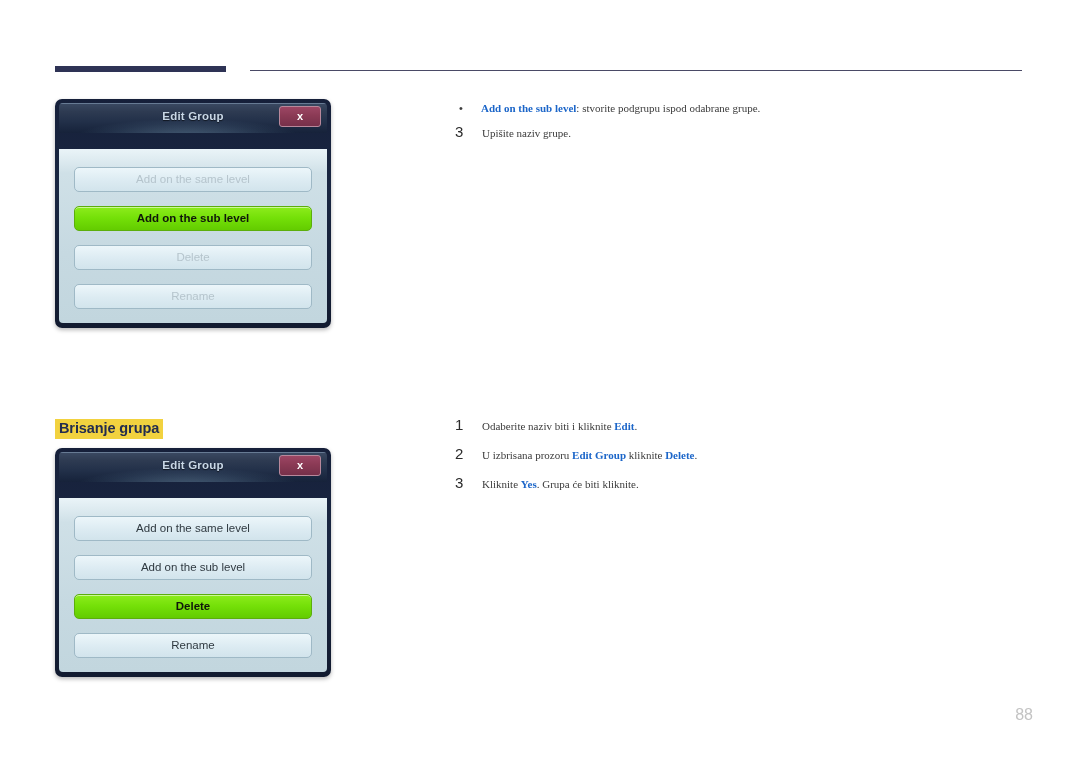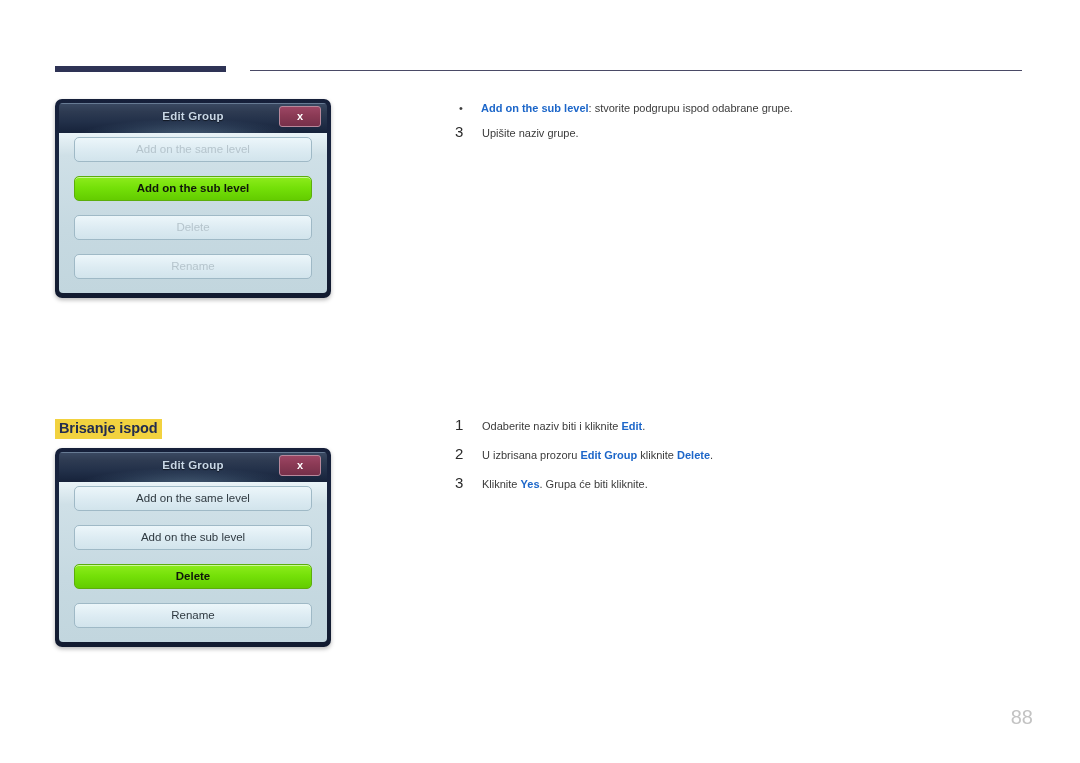--- a/index.html
+++ b/index.html
@@ -82,20 +82,21 @@
     margin-bottom: 11px;
   }
   .txt-row.bulleted .marker {
     font-size: 11px;
     color: #3b3b3b;
     line-height: 14px;
     left: 4px;
   }
   .txt-row .body {
     display: block;
+    font-family: Liberation Serif, serif;
   }
   .kw {
     color: #1c66c9;
     font-weight: bold;
   }
 
   
   .dialog {
     position: absolute;
     width: 276px;
@@ -144,21 +145,22 @@
     box-sizing: border-box;
     color: #ffffff;
     font-size: 11px;
     font-weight: bold;
     text-align: center;
     line-height: 19px;
   }
   .dlg-body {
     background: linear-gradient(180deg, #eaf4f8 0%, #cfe0e7 14%, #c6d9e1 60%, #c2d6de 100%);
     border-radius: 0 0 4px 4px;
-    padding: 4px 15px 14px 15px;
+    padding: 18px 15px 14px 15px;
+    margin-top: 16px;
   }
   .dlg-btn {
     height: 25px;
     border-radius: 5px;
     border: 1px solid #9fb9c6;
     box-sizing: border-box;
     text-align: center;
     font-size: 11.5px;
     line-height: 23px;
     margin-bottom: 14px;
@@ -175,21 +177,21 @@
     color: #10170a;
     font-weight: bold;
     box-shadow: inset 0 1px 0 rgba(255,255,255,0.55);
   }
 
   
   .page-number {
     position: absolute;
     right: 47px;
     top: 706px;
-    font-size: 20px;
+    font-size: 16px;
     color: #c3c3c3;
   }
 </style>
 </head>
 <body>
 
 <div class="rule-thick"></div>
 <div class="rule-thin"></div>
 
 <div class="dialog" id="dialog-top" style="left:55px; top:99px;">
@@ -198,21 +200,21 @@
     <div class="dlg-close">x</div>
   </div>
   <div class="dlg-body">
       <div class="dlg-btn">Add on the same level</div>
       <div class="dlg-btn selected">Add on the sub level</div>
       <div class="dlg-btn">Delete</div>
       <div class="dlg-btn">Rename</div>
     </div>
 </div>
 
-<div class="section-heading">Brisanje ispod</div>
+<div class="section-heading">Brisanje grupa</div>
 
 <div class="dialog" id="dialog-bottom" style="left:55px; top:448px;">
   <div class="dlg-titlebar">
     <div class="dlg-title">Edit Group</div>
     <div class="dlg-close">x</div>
   </div>
   <div class="dlg-body">
       <div class="dlg-btn enabled">Add on the same level</div>
       <div class="dlg-btn enabled">Add on the sub level</div>
       <div class="dlg-btn selected">Delete</div>

